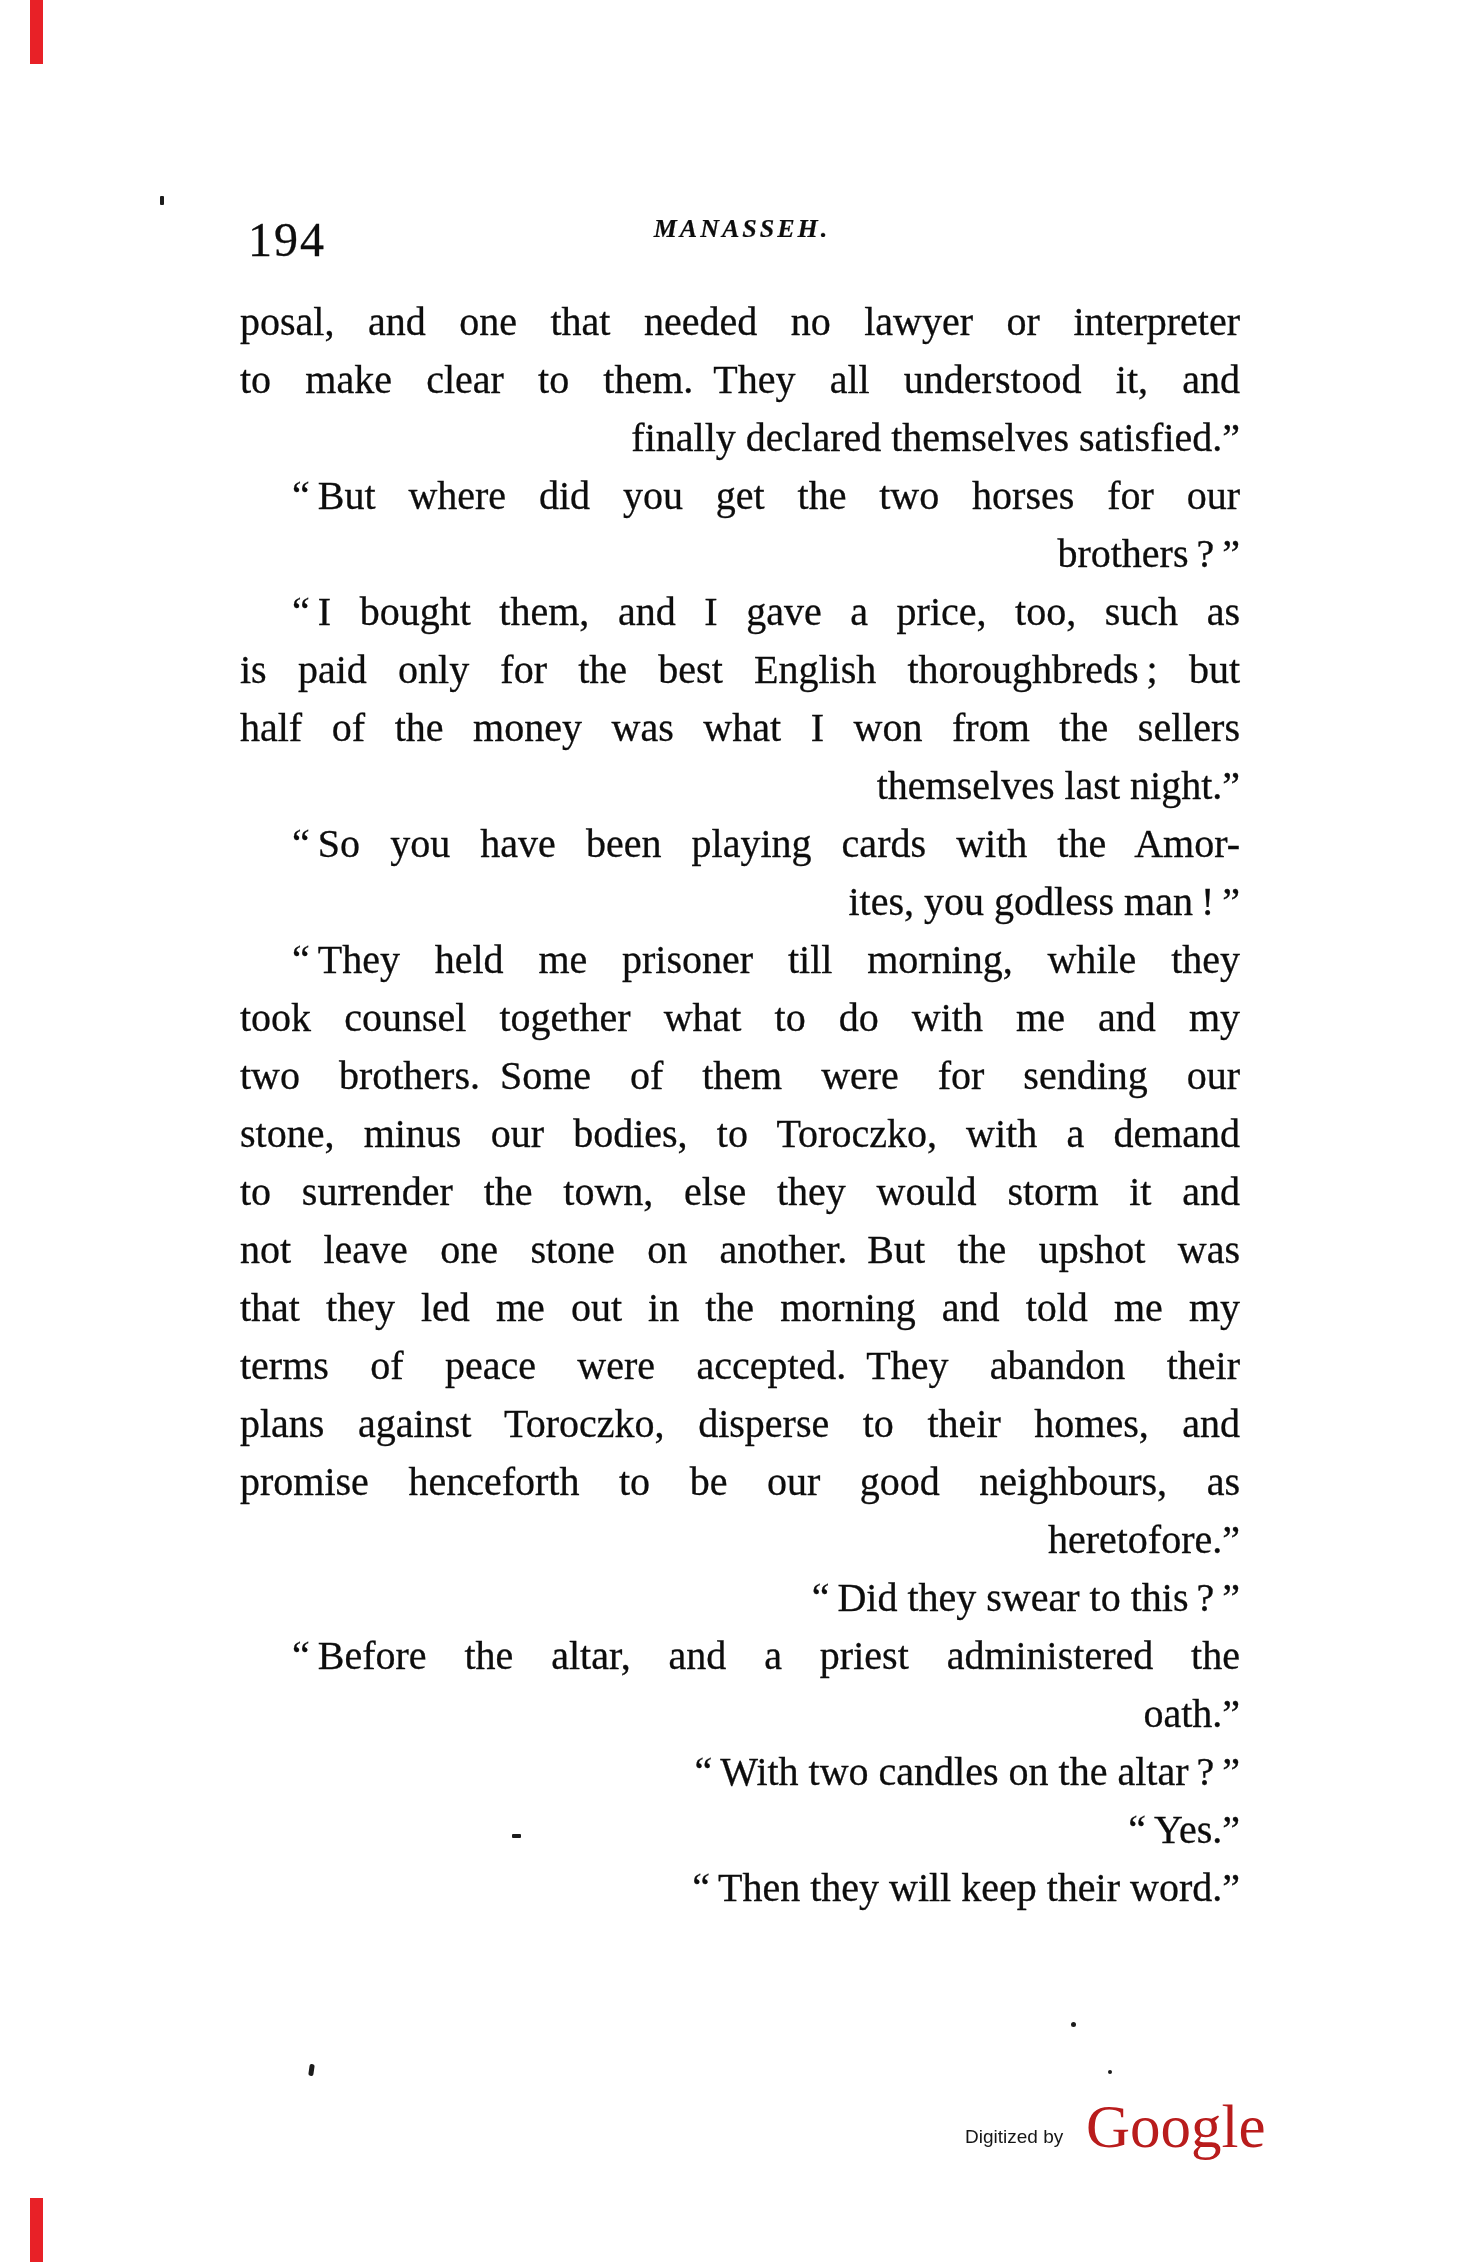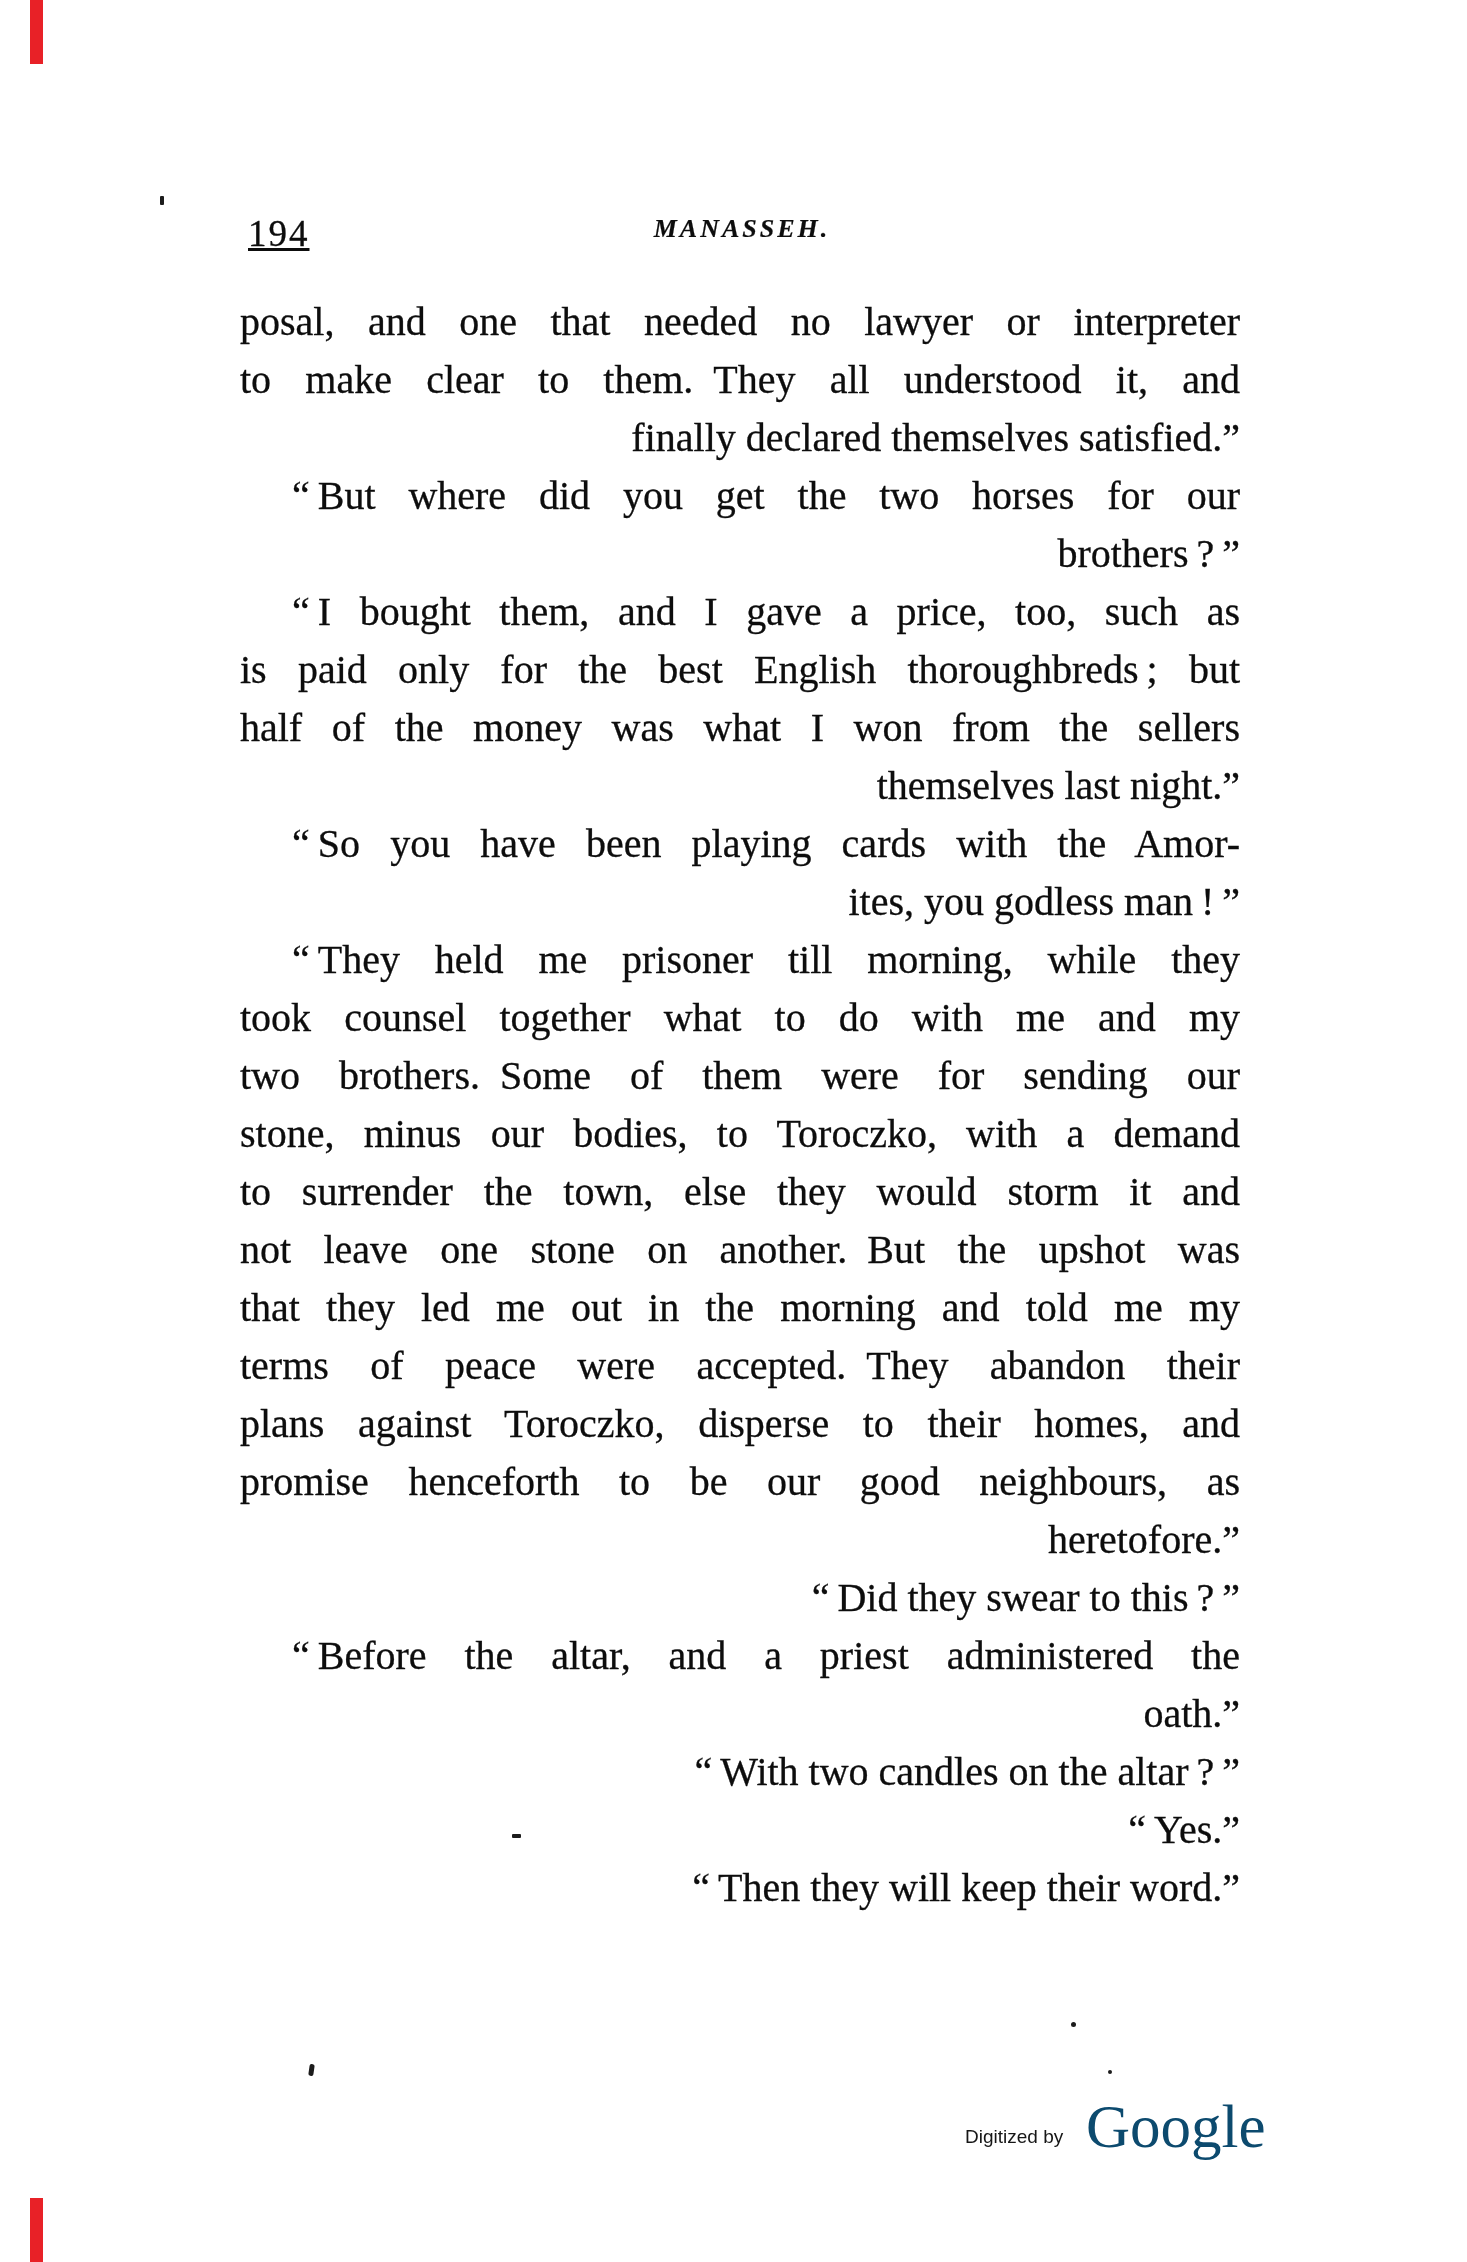--- a/index.html
+++ b/index.html
@@ -21,21 +21,21 @@
     left: 30px; width: 13px; height: 64px;
     background: #e82127;
   }
   .scan-mark.top { top: 0; }
   .scan-mark.bottom { top: 2198px; }
 
   
   .page-number {
     position: absolute;
     left: 248px; top: 212px;
-    font-size: 37px; letter-spacing: 2px; text-decoration: underline;
+    font-size: 48px; letter-spacing: 2px;
     -webkit-text-stroke: 0.3px currentColor;
   }
   .running-title {
     position: absolute;
     left: 242px; top: 214px; width: 1000px;
     text-align: center;
     font-style: italic; font-weight: bold;
     font-size: 26px; letter-spacing: 3px;
     -webkit-text-stroke: 0.2px currentColor;
   }
@@ -60,21 +60,21 @@
     position: absolute;
     left: 965px; top: 2126px;
     font-family: "Liberation Sans", sans-serif;
     font-size: 19px; color: #161616;
   }
   .google-wordmark {
     position: absolute;
     left: 1086px; top: 2092px;
     font-family: "Liberation Serif", serif;
     font-size: 61px; line-height: 70px;
-    letter-spacing: 0px; color: #0c4a6e;
+    letter-spacing: 0px; color: #b91c1c;
   }
 
   
   .speck { position: absolute; background: #1c1c1c; }
   .speck.s1 { left: 160px; top: 196px; width: 4px;  height: 9px;  border-radius: 1px; }
   .speck.s2 { left: 512px; top: 1834px; width: 9px;  height: 4px;  border-radius: 1px; }
   .speck.s3 { left: 309px; top: 2064px; width: 5px;  height: 12px; border-radius: 2px; transform: rotate(8deg); }
   .speck.s4 { left: 1071px; top: 2022px; width: 5px; height: 5px;  border-radius: 50%; }
   .speck.s5 { left: 1108px; top: 2070px; width: 4px; height: 4px;  border-radius: 50%; }
 </style>

